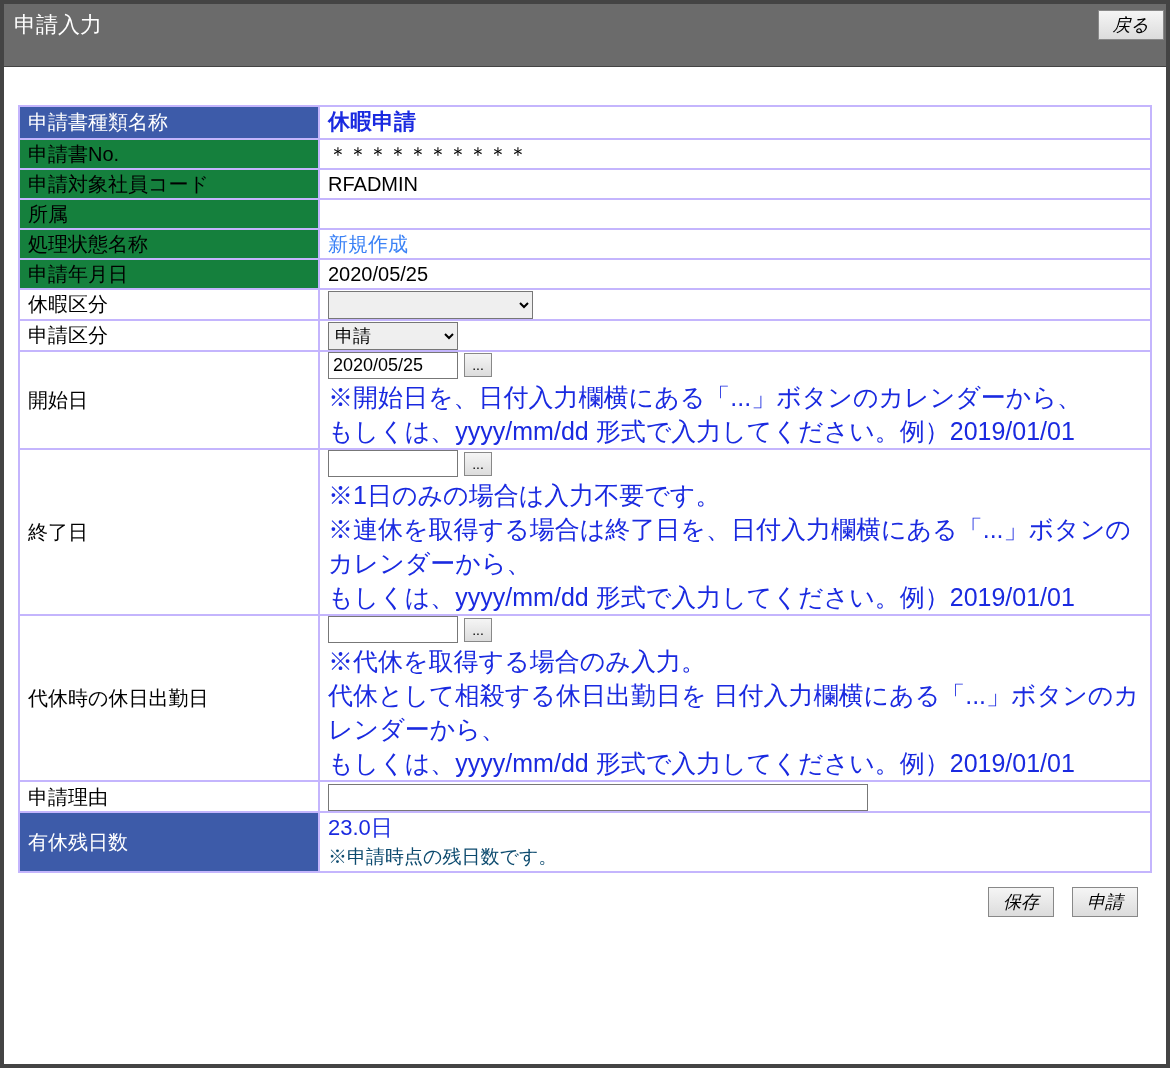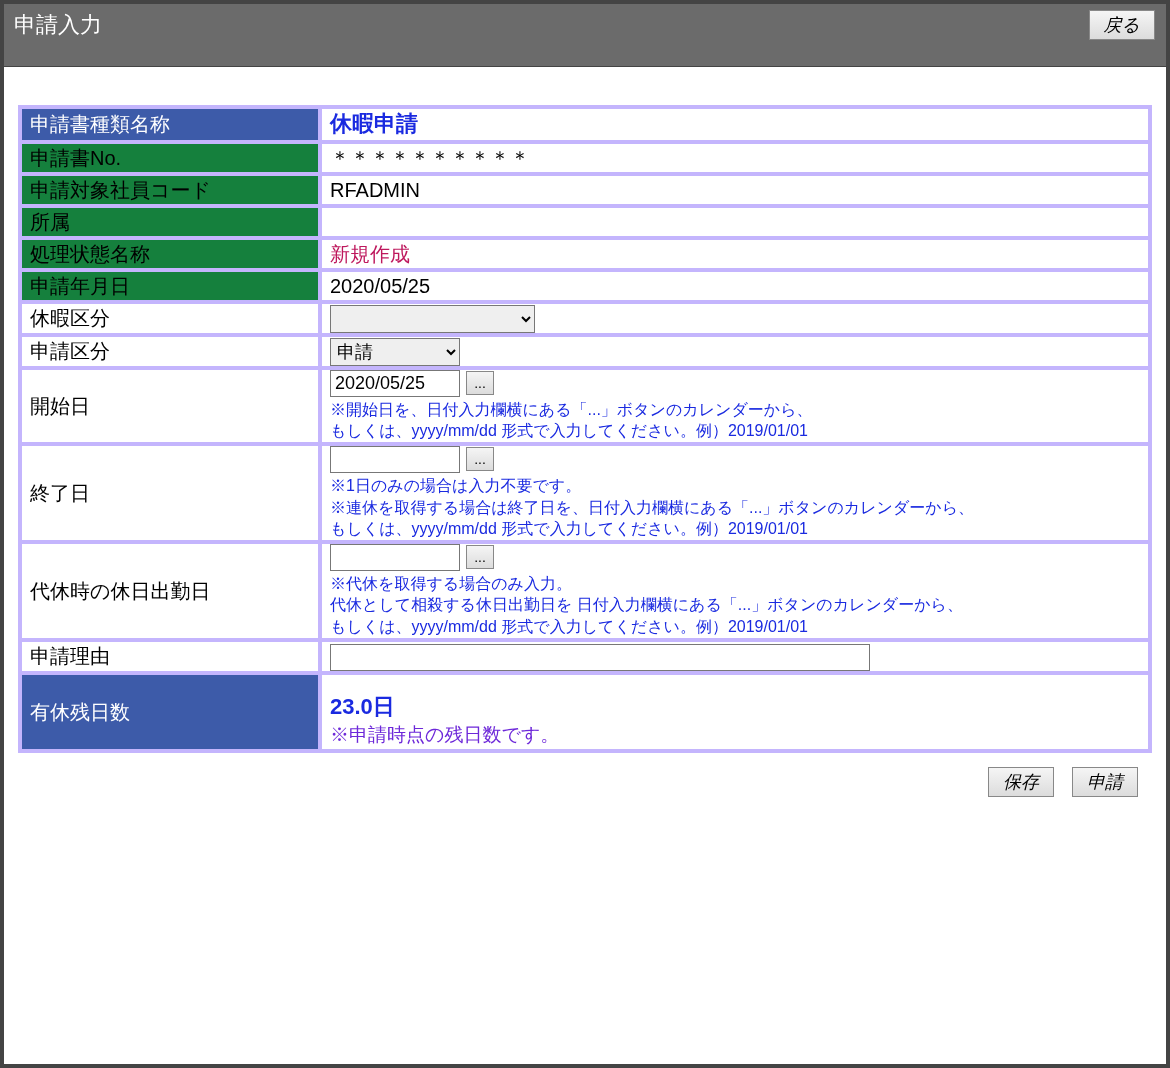--- a/index.html
+++ b/index.html
@@ -6,21 +6,21 @@
     body {
       font-family: "MS PGothic", "Hiragino Kaku Gothic Pro", Meiryo, sans-serif;
       background: #fff;
       width: 1170px;
       height: 1068px;
       border: 4px solid #444;
     }
     .header-bar {
       background: #6b6b6b;
       color: #fff;
-      padding: 6px 11px 26px 10px;
+      padding: 6px 2px 26px 10px;
       display: flex;
       justify-content: space-between;
       align-items: flex-start;
       font-size: 22px;
       border-bottom: 1px solid #444;
     }
     .header-title { font-weight: normal; }
     .btn {
       background: linear-gradient(#f5f5f5, #dcdcdc);
       border: 1px solid #888;
@@ -31,43 +31,43 @@
       font-style: italic;
     }
     .content { padding: 38px 14px 14px 14px; }
     table.form-table {
       width: 100%;
       border-collapse: collapse;
       border: 1px solid #aaa;
       font-size: 20px;
     }
     table.form-table td {
-      border: 4px solid #c4b5fd;
+      border: 2px solid #c4b5fd;
       padding: 0 8px;
       vertical-align: middle;
       line-height: 1.4;
     }
     td.label-cell {
       width: 300px;
       background: #15803d;
     }
     td.label-cell-blue {
       width: 300px;
       background: #3d5ba9;
       color: #fff;
     }
     td.label-cell-white {
       width: 300px;
       background: #fff;
     }
     td.value-cell { background: #fff; }
     .value-blue { color: #1a2ae0; font-weight: bold; font-size: 22px; }
-    .value-red { color: #be185d; }
-    .help { color: #1a2ae0; font-size: 16px; line-height: 1.35; }
-    .help-black { color: #6d28d9; font-size: 19px; }
+    .value-red { color: #3b82f6; }
+    .help { color: #1a2ae0; font-size: 25px; line-height: 1.35; }
+    .help-black { color: #0c4a6e; font-size: 19px; }
     select {
       font-size: 18px;
       padding: 2px;
       font-family: inherit;
       border: 1px solid #777;
     }
     input[type="text"].date-input {
       width: 130px;
       font-size: 18px;
       padding: 2px 4px;
@@ -94,21 +94,21 @@
       padding: 0;
       margin-left: 4px;
     }
     .date-row { display: flex; align-items: center; gap: 2px; margin-bottom: 2px; }
     .footer-actions {
       display: flex;
       justify-content: flex-end;
       gap: 18px;
       padding: 14px 14px 0 14px;
     }
-    .remaining-days { color: #1a2ae0; font-size: 22px; font-weight: bold; margin-top: 17px; }
+    .remaining-days { color: #1a2ae0; font-size: 22px; font-weight: normal; }
   </style>
 </head>
 <body>
 
 <div class="header-bar">
   <span class="header-title">申請入力</span>
   <button class="btn">戻る</button>
 </div>
 
 <div class="content">

